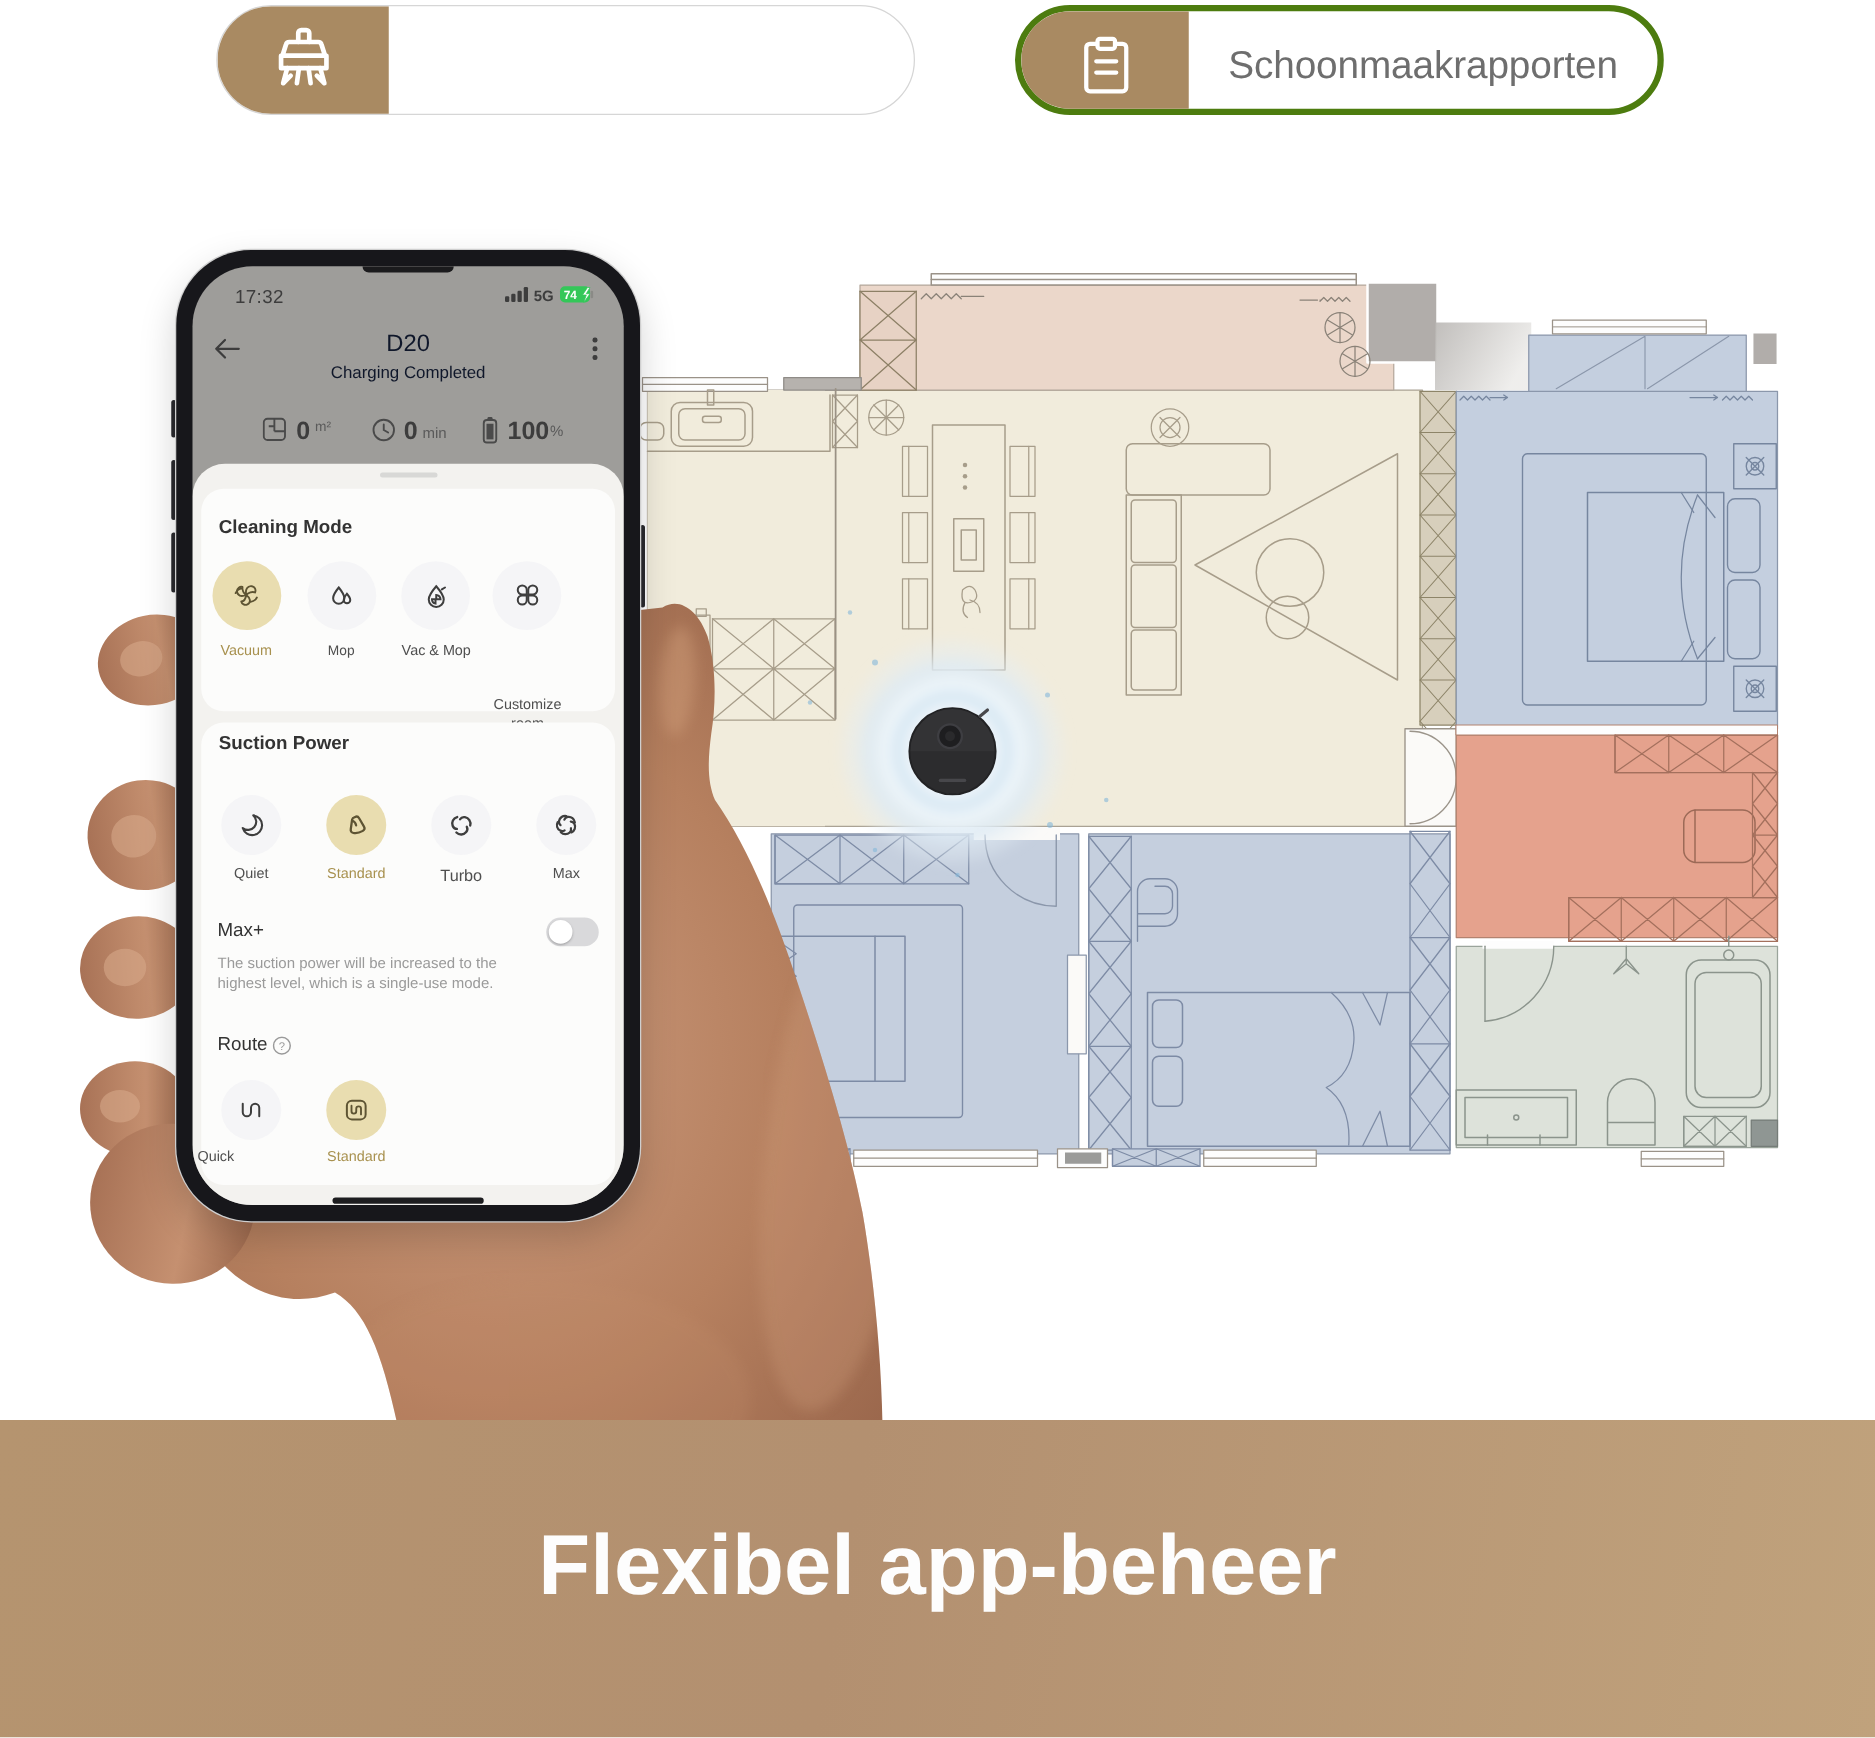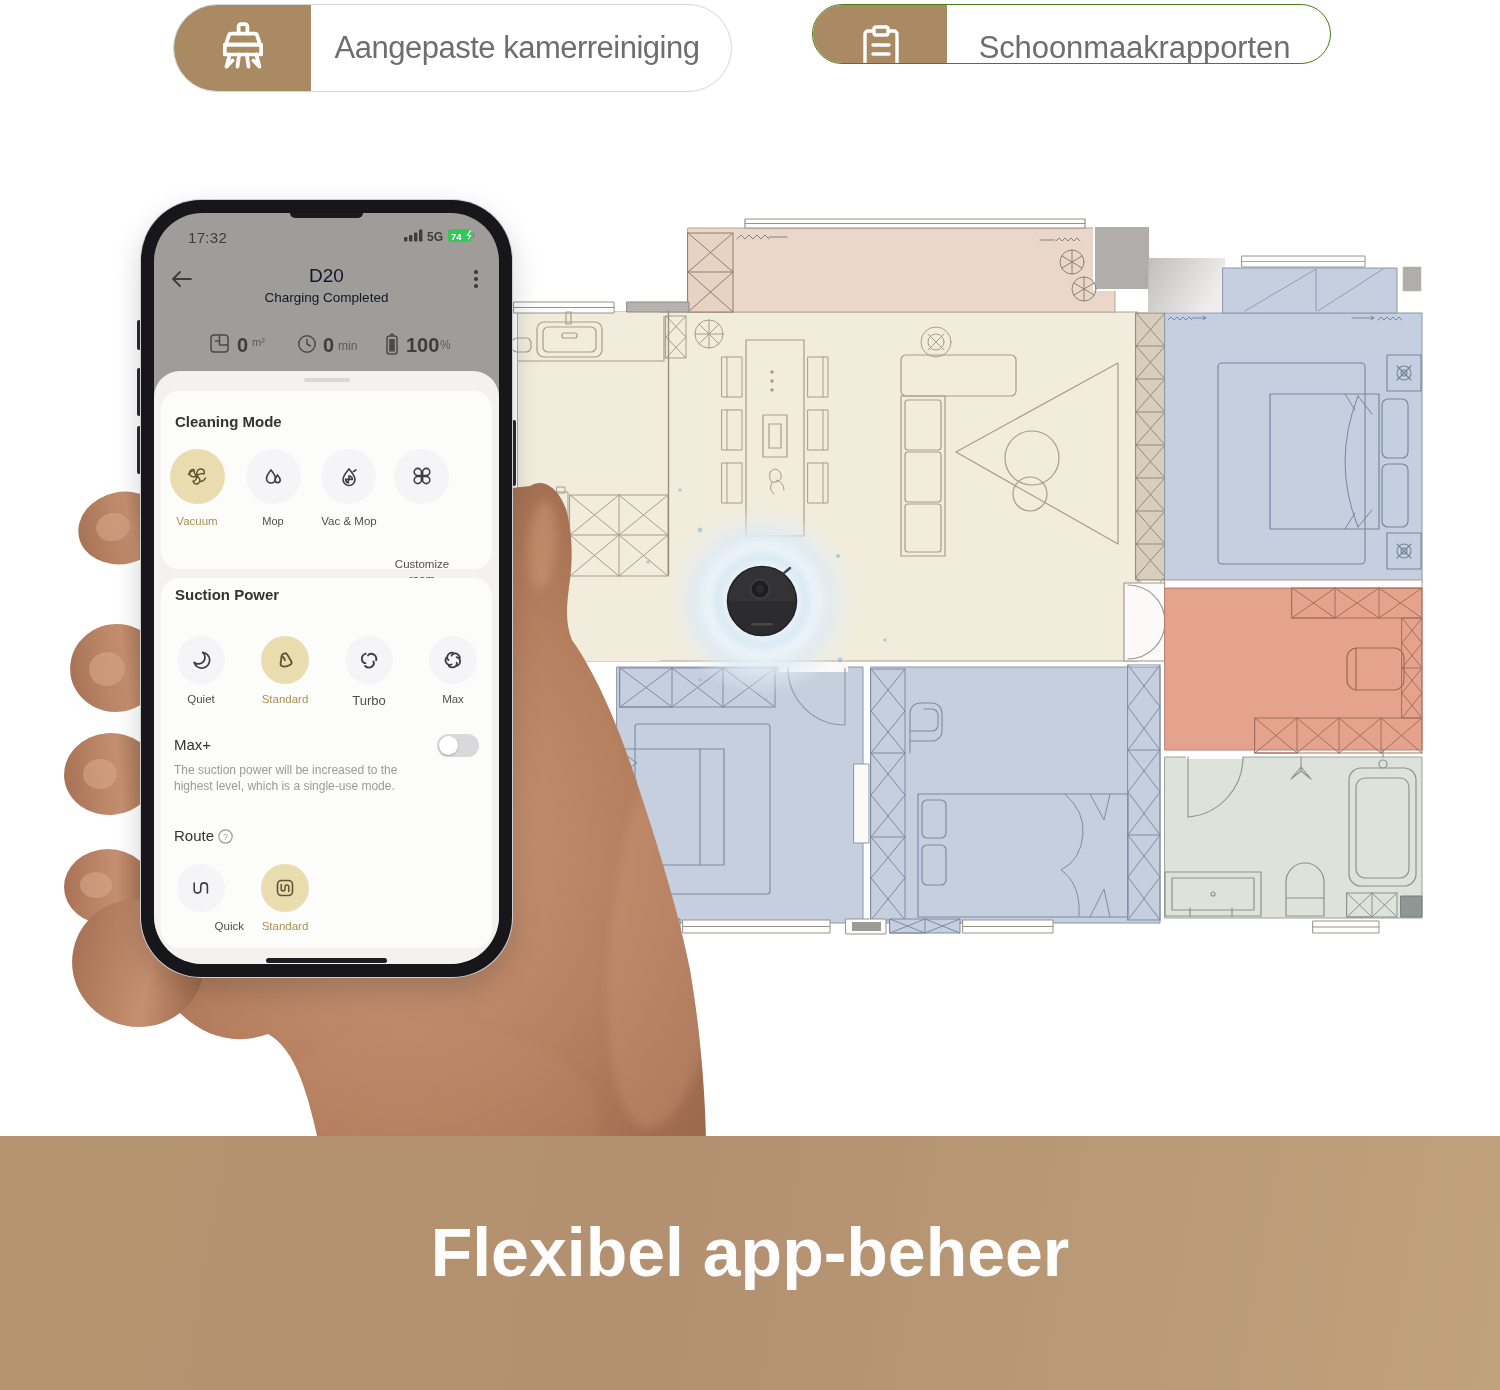--- a/index.html
+++ b/index.html
@@ -583,21 +583,21 @@
   <div class="abs" style="left:20px;top:614px;font-size:15px;color:#333;">Route</div>
   <svg class="abs" style="left:64px;top:616px" width="15" height="15" viewBox="0 0 15 15">
     <circle cx="7.5" cy="7.5" r="6.7" fill="none" stroke="#9a9a9a" stroke-width="1.2"></circle>
     <text x="7.5" y="10.8" font-size="9" fill="#9a9a9a" text-anchor="middle" font-family="Liberation Sans,sans-serif">?</text>
   </svg>
 
   <div class="abs" style="left:23px;top:651px;width:48px;height:48px;border-radius:50%;background:#f5f5f7;"></div>
   <svg class="abs" style="left:35px;top:663px" width="24" height="24" viewBox="0 0 24 24">
     <path d="M5.2 7 V13.8 a3.3 3.3 0 0 0 6.6 0 V10.2 a3.3 3.3 0 0 1 6.6 0 V17" fill="none" stroke="#3e3e3e" stroke-width="1.6" stroke-linecap="round"></path>
   </svg>
-  <div class="abs" style="left:4px;top:707px;width:86px;text-align:right;font-size:11.5px;color:#4f4f4f;">Quick</div>
+  <div class="abs" style="left:4px;top:707px;width:86px;text-align:left;font-size:11.5px;color:#4f4f4f;">Quick</div>
 
   <div class="abs" style="left:107px;top:651px;width:48px;height:48px;border-radius:50%;background:#e9ddb0;"></div>
   <svg class="abs" style="left:119px;top:663px" width="24" height="24" viewBox="0 0 24 24">
     <rect x="4.5" y="4.5" width="15" height="15" rx="4" fill="none" stroke="#5e5433" stroke-width="1.6"></rect>
     <path d="M8.2 8.5 V13 a1.9 1.9 0 0 0 3.8 0 V11 a1.9 1.9 0 0 1 3.8 0 V15.5" fill="none" stroke="#5e5433" stroke-width="1.5" stroke-linecap="round"></path>
   </svg>
   <div class="abs" style="left:88px;top:707px;width:86px;text-align:center;font-size:11.5px;color:#a8914f;">Standard</div>
 
   <div class="abs" style="left:112px;top:745px;width:121px;height:5px;border-radius:3px;background:#1d1d1f;"></div>
 </div>
@@ -609,26 +609,24 @@
 
   <svg class="abs" style="left:36px;top:11px" width="66" height="66" viewBox="0 0 60 60">
     <g fill="none" stroke="#ffffff" stroke-width="3.4" stroke-linecap="round" stroke-linejoin="round">
       <path d="M26 16 V9.5 a2.2 2.2 0 0 1 2.2 -2.2 h3.6 a2.2 2.2 0 0 1 2.2 2.2 V16"></path>
       <path d="M19.5 16 h21 a2.5 2.5 0 0 1 2.4 1.8 l2.6 8.2 h-31 l2.6 -8.2 a2.5 2.5 0 0 1 2.4 -1.8 z"></path>
       <path d="M13.5 26 h33 v9 h-33 z"></path>
       <path d="M18 35 l-3 11 l5.5 -5.5 M26.5 35 l-1.5 11 M33.5 35 l1.5 11 M42 35 l3 11 l-5.5 -5.5"></path>
     </g>
   </svg>
 
-  <div class="abs" style="left:137px;top:0;width:412px;height:86px;line-height:86px;text-align:center;
-       font-size:31px;color:#6e6e6e;letter-spacing:-0.5px;">Aangepaste kamerreiniging</div>
 </div>
 
-<div class="abs" style="left:812px;top:4px;width:519px;height:60px;border-radius:44px;background:#ffffff;
-     border:1px solid #4d7c0f;box-sizing:border-box;overflow:hidden;z-index:5;">
+<div class="abs" style="left:812px;top:4px;width:519px;height:88px;border-radius:44px;background:#ffffff;
+     border:5px solid #4d7c0f;box-sizing:border-box;overflow:hidden;z-index:5;">
 
   <div class="abs" style="left:0;top:0;width:134px;height:88px;background:#a98a62;"></div>
 
   <svg class="abs" style="left:39px;top:15px" width="58" height="58" viewBox="0 0 58 58">
     <g fill="none" stroke="#ffffff" stroke-width="3.4" stroke-linecap="round" stroke-linejoin="round">
       <rect x="13" y="11" width="32" height="38" rx="3"></rect>
       <rect x="22" y="7" width="14" height="8" rx="2" fill="#a98a62"></rect>
       <path d="M21 25 h16 M21 34 h16"></path>
     </g>
   </svg>

